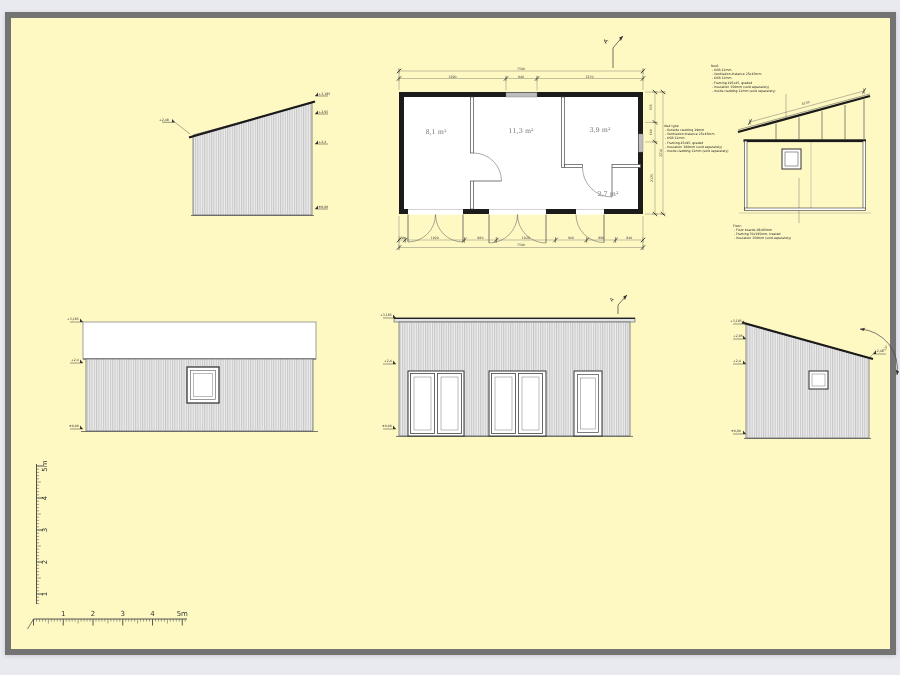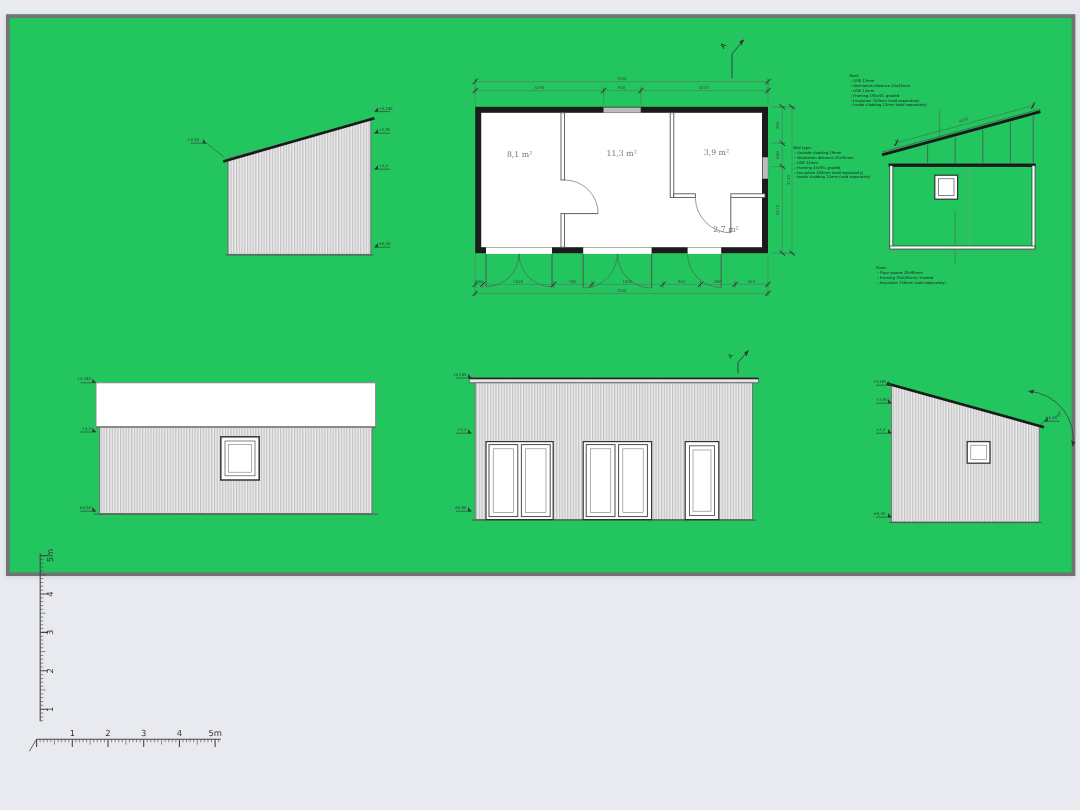--- a/index.html
+++ b/index.html
@@ -3,22 +3,22 @@
 <meta charset="utf-8">
 <style>
   html,body{margin:0;padding:0;}
   body{
     width:900px;height:675px;
     background:#e9eaf0;
     font-family:"DejaVu Sans",sans-serif;
     position:relative;overflow:hidden;
   }
   .paper{
-    position:absolute;left:5px;top:12px;width:891px;height:468px;
-    background:#22c55e;border:3px solid #737373;box-sizing:border-box;
+    position:absolute;left:5px;top:12px;width:891px;height:643px;
+    background:#fef9c3;border:6px solid #737373;box-sizing:border-box;
     box-shadow:0 1px 4px rgba(60,60,80,.18);
   }
   svg{display:block;}
   text{fill:#333;}
   .dim{font-size:3.2px;fill:#444;}
   .note{font-size:3.1px;fill:#222;}
   .room{font-family:"DejaVu Serif",serif;font-size:6.5px;fill:#777;}
   .lvl{font-size:3.2px;fill:#333;}
   .scl{font-size:7px;fill:#333;}
   .smark{font-size:6px;fill:#222;}

